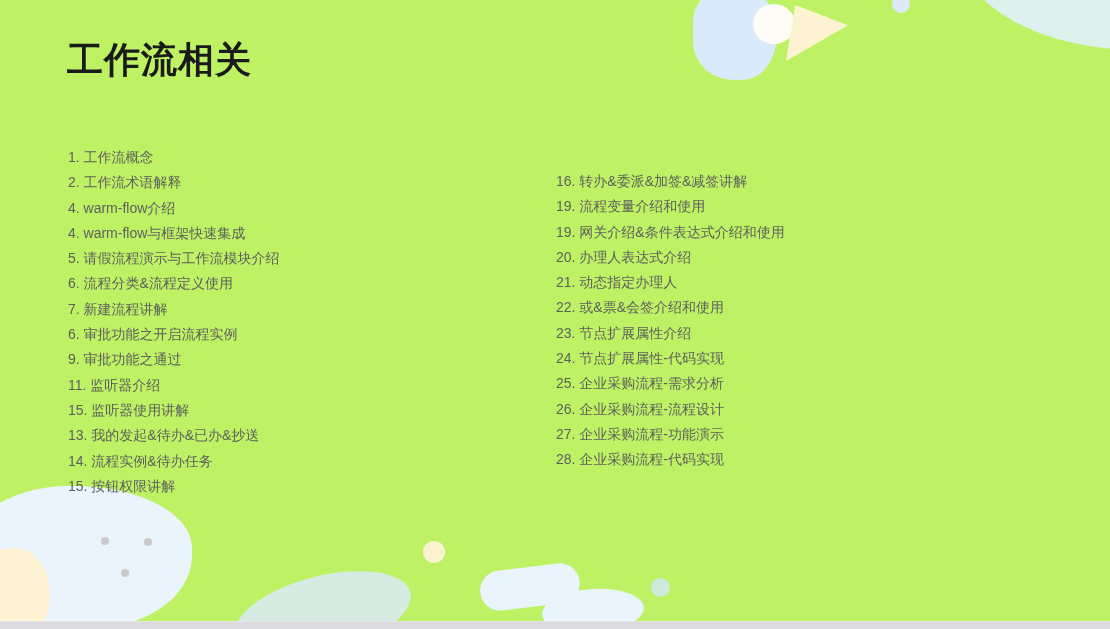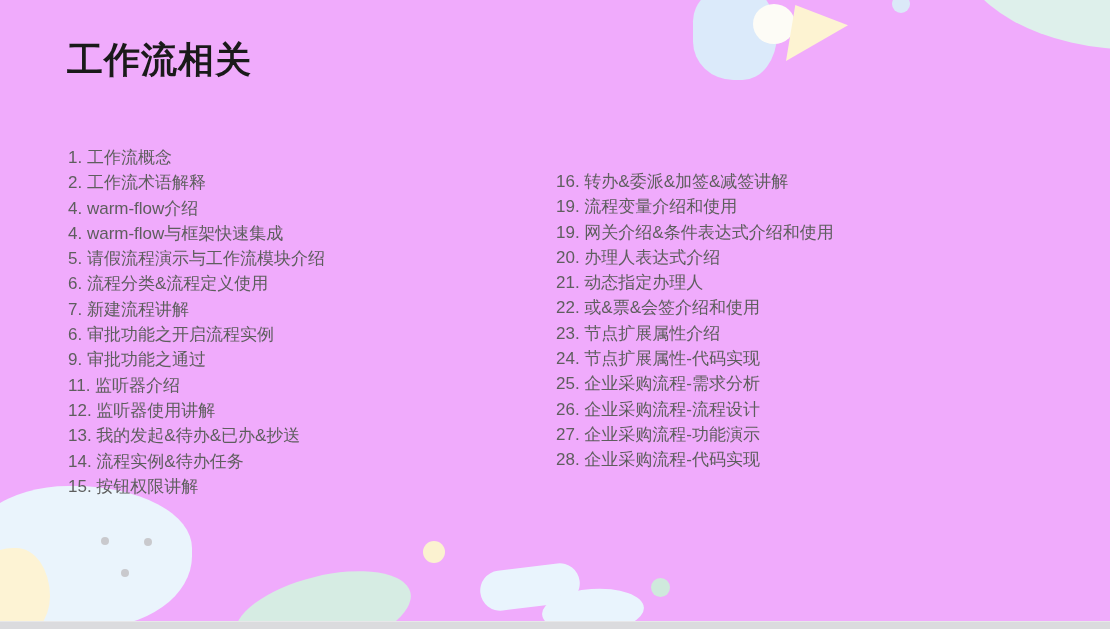--- a/index.html
+++ b/index.html
@@ -3,21 +3,21 @@
 <meta charset="utf-8">
 <style>
   * { margin: 0; padding: 0; box-sizing: border-box; }
   html, body { width: 1110px; height: 629px; }
   body { font-family: "Liberation Sans", "DejaVu Sans", sans-serif; }
 
   .slide {
     position: relative;
     width: 1110px;
     height: 629px;
-    background: #f0abfc;
+    background: #bef264;
     overflow: hidden;
   }
 
   
   .deco { position: absolute; }
 
   .deco-mint-tr {
     left: 960px; top: -150px; width: 360px; height: 200px;
     background: #def0eb; border-radius: 50%;
   }
@@ -77,21 +77,21 @@
   }
 
   
   .page-title {
     position: absolute; left: 67px; top: 36px;
     font-size: 36px; font-weight: 800; letter-spacing: 1px;
     color: #1a1a1a; z-index: 2;
   }
   .toc-col {
     position: absolute; z-index: 2;
-    font-size: 17px; line-height: 25.3px; color: #5e5e5e;
+    font-size: 14px; line-height: 25.3px; color: #5e5e5e;
     white-space: nowrap;
   }
   .toc-col-left  { left: 68px;  top: 145px; }
   .toc-col-right { left: 556px; top: 169px; }
 </style>
 </head>
 <body>
 
 <div class="slide">
 
@@ -118,21 +118,21 @@
       <div class="toc-item">1. 工作流概念</div>
       <div class="toc-item">2. 工作流术语解释</div>
       <div class="toc-item">4. warm-flow介绍</div>
       <div class="toc-item">4. warm-flow与框架快速集成</div>
       <div class="toc-item">5. 请假流程演示与工作流模块介绍</div>
       <div class="toc-item">6. 流程分类&amp;流程定义使用</div>
       <div class="toc-item">7. 新建流程讲解</div>
       <div class="toc-item">6. 审批功能之开启流程实例</div>
       <div class="toc-item">9. 审批功能之通过</div>
       <div class="toc-item">11. 监听器介绍</div>
-      <div class="toc-item">12. 监听器使用讲解</div>
+      <div class="toc-item">15. 监听器使用讲解</div>
       <div class="toc-item">13. 我的发起&amp;待办&amp;已办&amp;抄送</div>
       <div class="toc-item">14. 流程实例&amp;待办任务</div>
       <div class="toc-item">15. 按钮权限讲解</div>
     </div>
   <div class="toc-col toc-col-right">
       <div class="toc-item">16. 转办&amp;委派&amp;加签&amp;减签讲解</div>
       <div class="toc-item">19. 流程变量介绍和使用</div>
       <div class="toc-item">19. 网关介绍&amp;条件表达式介绍和使用</div>
       <div class="toc-item">20. 办理人表达式介绍</div>
       <div class="toc-item">21. 动态指定办理人</div>

